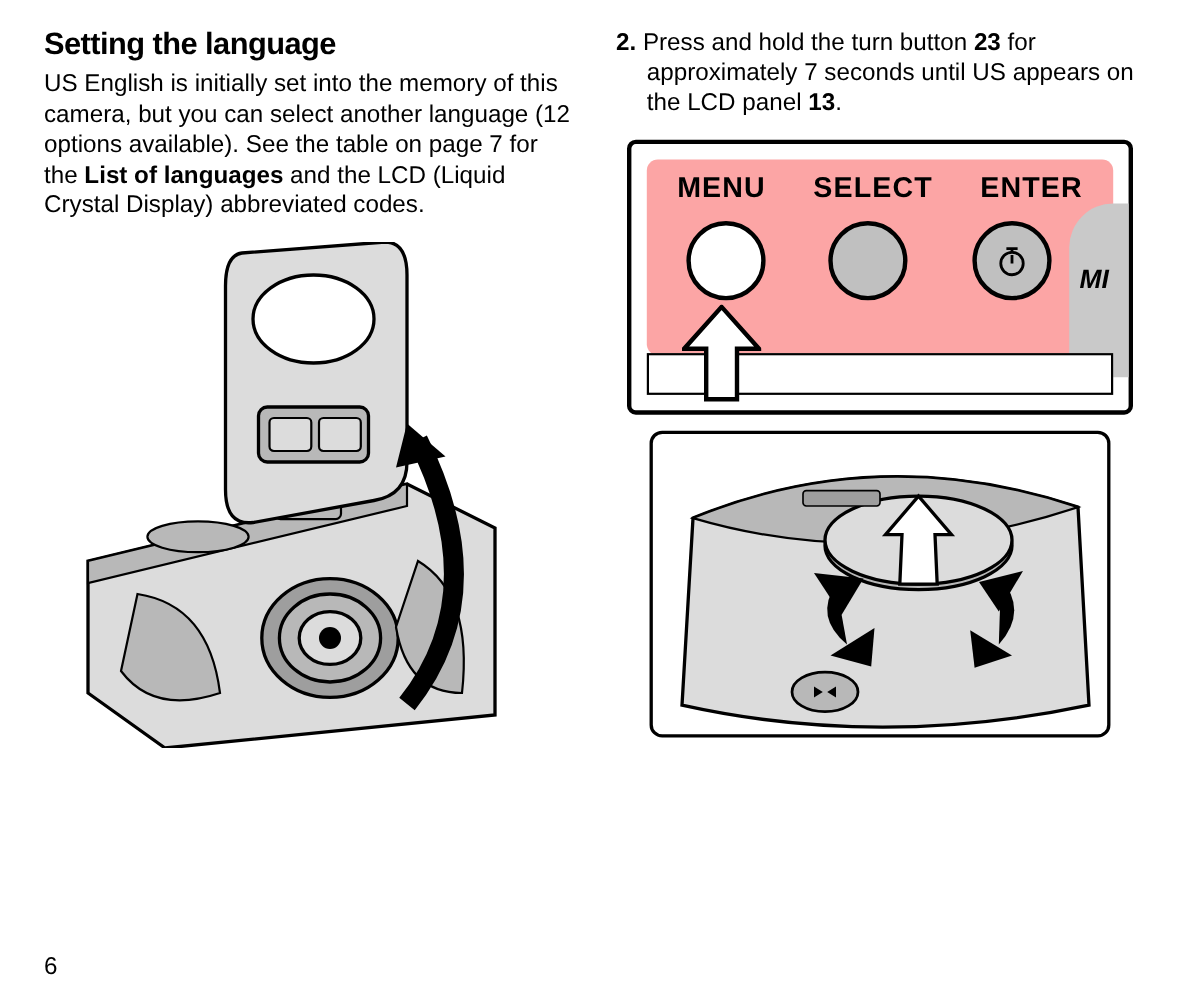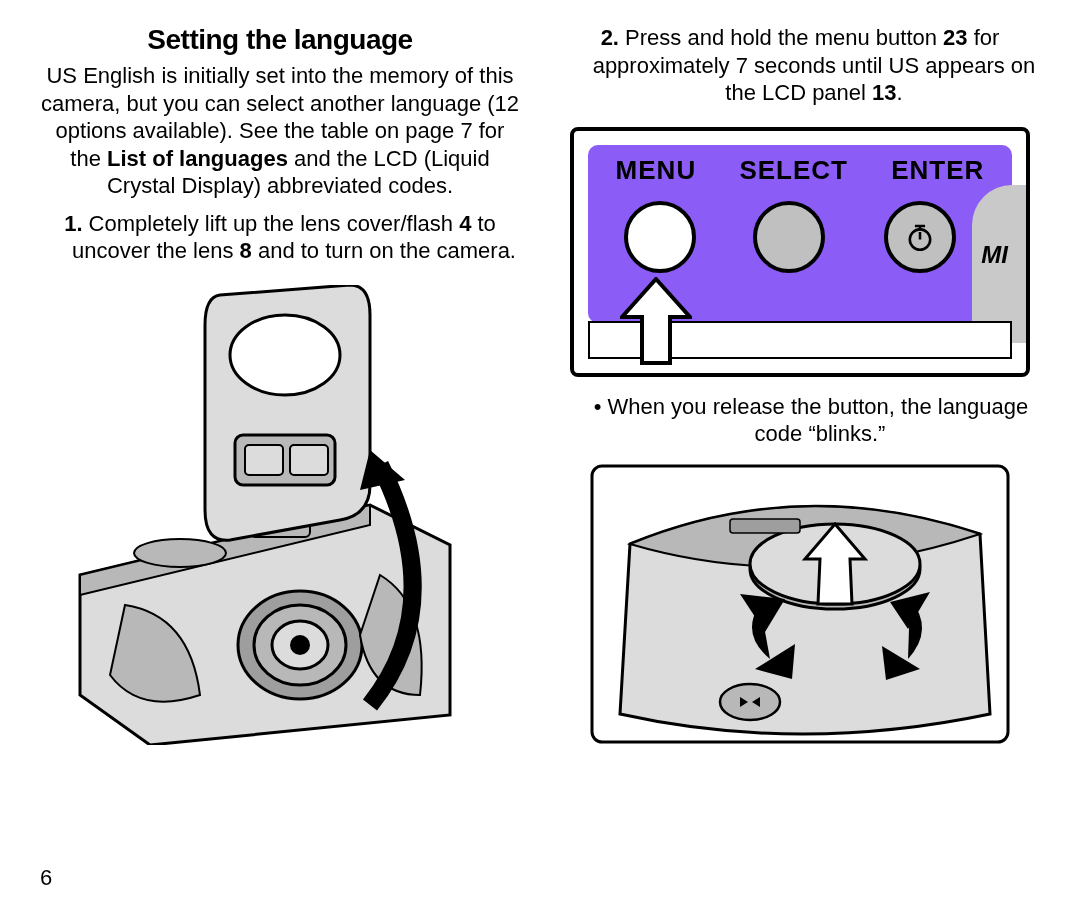--- a/index.html
+++ b/index.html
@@ -19,21 +19,20 @@
     height: 909px;
     padding: 24px 40px 0 40px;
     box-sizing: border-box;
     display: flex;
     gap: 40px;
   }
   .col {
     width: 480px;
     display: flex;
     flex-direction: column;
-    text-align: center;
   }
   h2 {
     font-size: 28px;
     font-weight: bold;
     margin: 0 0 6px 0;
     letter-spacing: -0.5px;
   }
   p {
     font-size: 22px;
     line-height: 1.25;
@@ -81,21 +80,21 @@
     border: 4px solid #000;
     border-radius: 8px;
     box-sizing: border-box;
     position: relative;
     overflow: hidden;
     background: #fff;
   }
   .panel {
     position: absolute;
     left: 14px; right: 14px; top: 14px; bottom: 50px;
-    background: #8b5cf6;
+    background: #fca5a5;
     border-radius: 10px;
   }
   .panel-labels {
     position: absolute;
     left: 0; right: 0; top: 10px;
     display: flex;
     justify-content: space-around;
     padding: 0 6px 0 6px;
     font-size: 26px;
     font-weight: bold;
@@ -145,23 +144,20 @@
 
 <div class="page">
 
   <div class="col">
     <h2>Setting the language</h2>
 
     <p>
       <span>US English is initially set into the memory of this camera, but you can select another language (12 options available). See the table on page 7 for the </span><b>List of languages</b><span> and the LCD (Liquid Crystal Display) abbreviated codes.</span>
     </p>
 
-    <p class="step">
-      <span class="num">1.</span><span> Completely lift up the lens cover/flash </span><b>4</b><span> to uncover the lens </span><b>8</b><span> and to turn on the camera.</span>
-    </p>
 
     <svg class="fig1" viewBox="0 0 420 460">
 
       <g transform="translate(0,110)">
         <polygon class="g1" points="10,180 300,110 380,150 380,320 80,350 10,300" stroke="#000" stroke-width="3"></polygon>
         <polygon class="g2" points="10,180 300,110 300,130 10,200" stroke="#000" stroke-width="2"></polygon>
 
         <ellipse class="g2" cx="110" cy="158" rx="46" ry="14" stroke="#000" stroke-width="2"></ellipse>
         <rect class="g2" x="180" y="118" width="60" height="24" rx="5" stroke="#000" stroke-width="2"></rect>
 
@@ -183,21 +179,21 @@
       </g>
 
       <path d="M300 420 Q380 320 310 180" stroke="#000" stroke-width="18" fill="none"></path>
       <polygon class="bk" points="300,165 335,195 290,205"></polygon>
     </svg>
   </div>
 
   <div class="col">
 
     <p class="step">
-      <span class="num">2.</span><span> Press and hold the menu button </span><b>23</b><span> for approximately 7 seconds until US appears on the LCD panel </span><b>13</b><span>.</span>
+      <span class="num">2.</span><span> Press and hold the turn button </span><b>23</b><span> for approximately 7 seconds until US appears on the LCD panel </span><b>13</b><span>.</span>
     </p>
 
     <div class="fig2">
       <div class="fig2-frame">
         <div class="panel">
           <div class="panel-labels">
             <span>MENU</span>
             <span>SELECT</span>
             <span>ENTER</span>
           </div>
@@ -214,23 +210,20 @@
           <div class="panel-side"></div>
           <div class="panel-side-text">MI</div>
         </div>
         <div class="white-strip"></div>
         <svg class="arrow-up" width="72" height="90" viewBox="0 0 72 90">
           <polygon class="wh" points="36,2 70,40 50,40 50,86 22,86 22,40 2,40" stroke="#000" stroke-width="4"></polygon>
         </svg>
       </div>
     </div>
 
-    <p class="bullet">
-      <span>•&nbsp;</span><span>When you release the button, the language code “blinks.”</span>
-    </p>
 
 
     <svg class="fig3" viewBox="0 0 420 280">
       <rect x="2" y="2" width="416" height="276" rx="10" class="st" stroke-width="4"></rect>
 
       <path class="g1" d="M40 80 Q210 10 390 70 L400 250 Q210 290 30 250 Z" stroke="#000" stroke-width="3"></path>
       <path class="g2" d="M40 80 Q210 10 390 70 Q210 130 40 80 Z" stroke="#000" stroke-width="2"></path>
 
       <ellipse class="g2" cx="245" cy="105" rx="85" ry="40" stroke="#000" stroke-width="3"></ellipse>
       <ellipse class="g1" cx="245" cy="100" rx="85" ry="40" stroke="#000" stroke-width="3"></ellipse>

